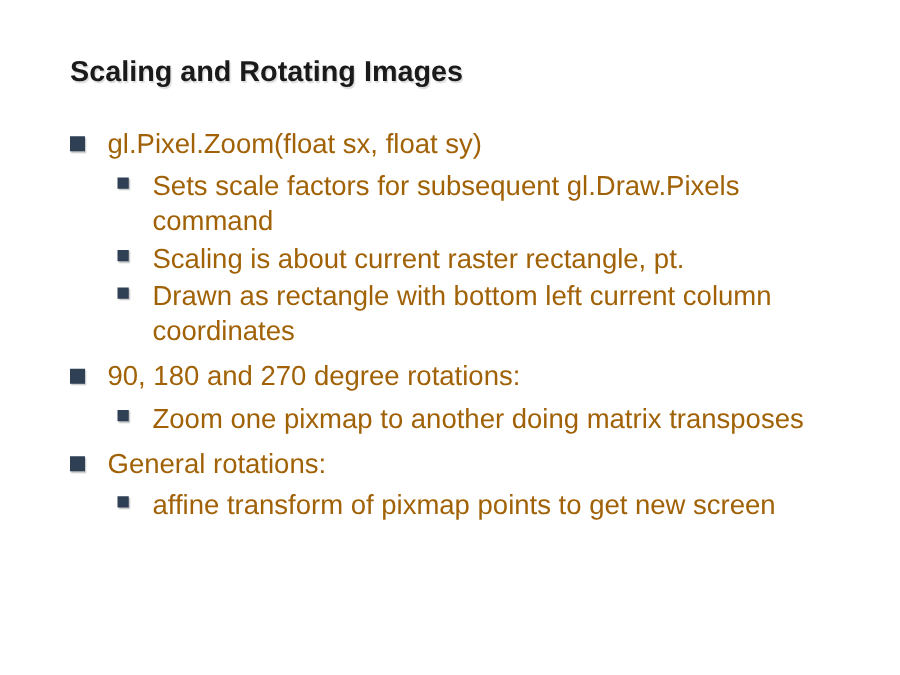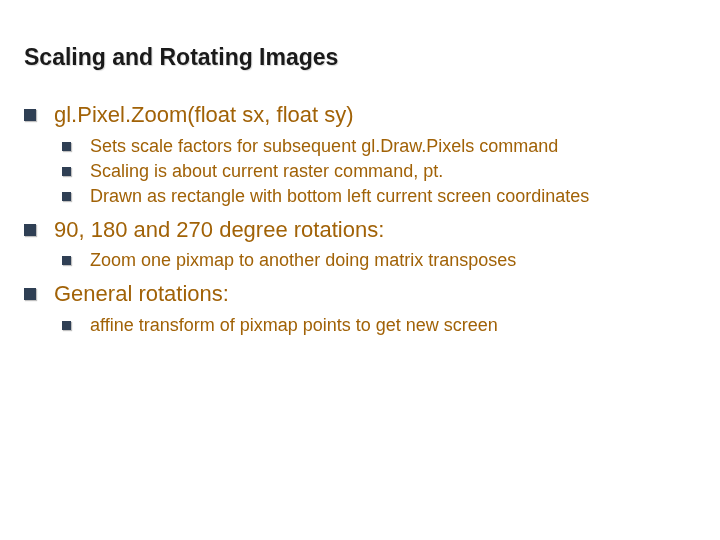--- a/index.html
+++ b/index.html
@@ -7,21 +7,21 @@
     width: 720px;
     height: 540px;
     background: #ffffff;
     font-family: Verdana, Geneva, sans-serif;
     overflow: hidden;
   }
   .slide {
     width: 720px;
     height: 540px;
     position: relative;
-    padding: 44px 40px 40px 24px;
+    padding: 44px 40px 40px 56px;
   }
   .title {
     font-size: 23px;
     font-weight: bold;
     color: #1a1a1a;
     margin-bottom: 30px;
     text-shadow: 1px 1px 1px rgba(0,0,0,0.15);
   }
   ul {
     list-style: none;
@@ -44,21 +44,21 @@
     width: 12px;
     height: 12px;
     background: #2f3f54;
     box-shadow: 1px 1px 1px rgba(0,0,0,0.25);
   }
   .level2 {
     margin-top: 6px;
     margin-bottom: 8px;
   }
   .level2 > li {
-    font-size: 18px;
+    font-size: 22px;
     padding-left: 28px;
     margin-left: 8px;
     margin-bottom: 2px;
     line-height: 1.28;
   }
   .level2 > li::before {
     content: "";
     position: absolute;
     left: 0;
     top: 7px;
@@ -73,22 +73,22 @@
 
 <div class="slide">
   <div class="title">Scaling and Rotating Images</div>
 
   <ul class="level1">
 
     <li>
       <span>gl.Pixel.Zoom(float sx, float sy)</span>
       <ul class="level2">
         <li><span>Sets scale factors for subsequent gl.Draw.Pixels command</span></li>
-        <li><span>Scaling is about current raster command, pt.</span></li>
-        <li><span>Drawn as rectangle with bottom left current screen coordinates</span></li>
+        <li><span>Scaling is about current raster rectangle, pt.</span></li>
+        <li><span>Drawn as rectangle with bottom left current column coordinates</span></li>
       </ul>
     </li>
 
     <li>
       <span>90, 180 and 270 degree rotations:</span>
       <ul class="level2">
         <li><span>Zoom one pixmap to another doing matrix transposes</span></li>
       </ul>
     </li>
 

